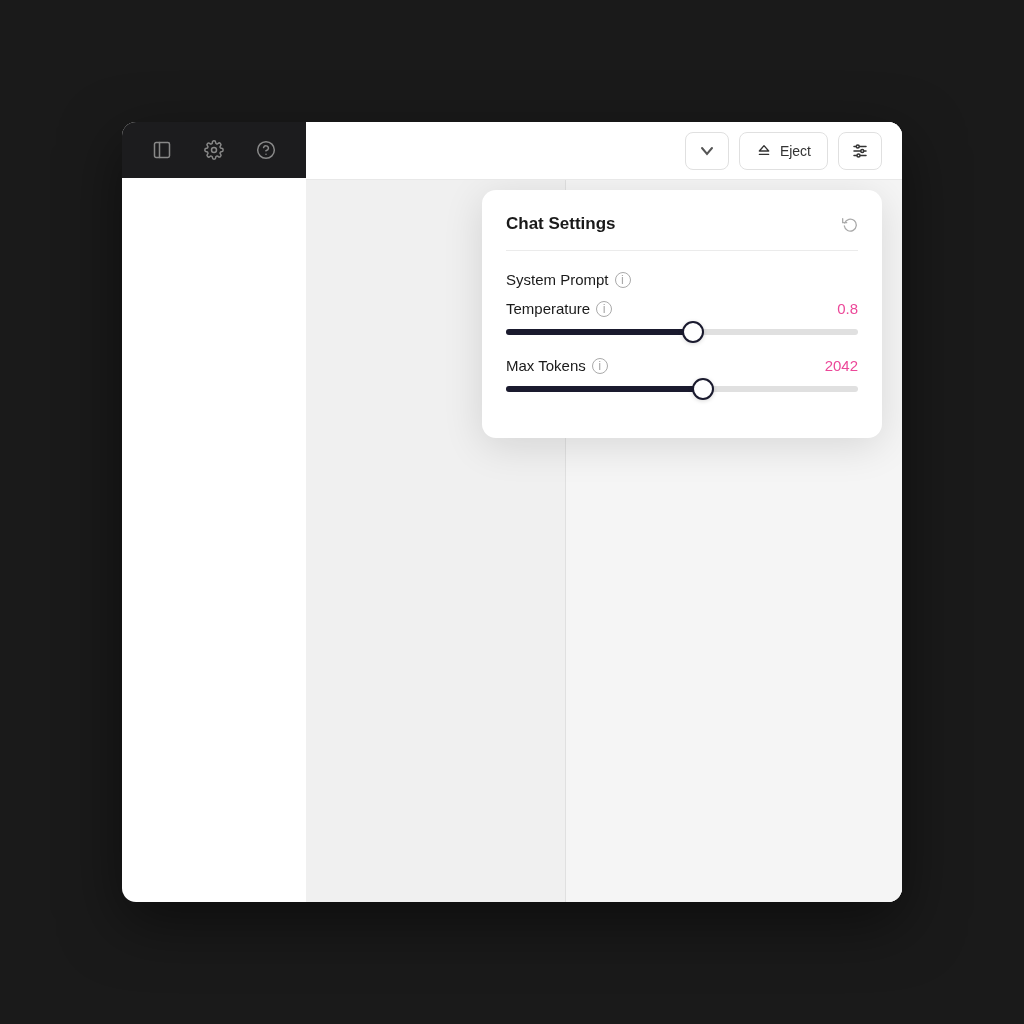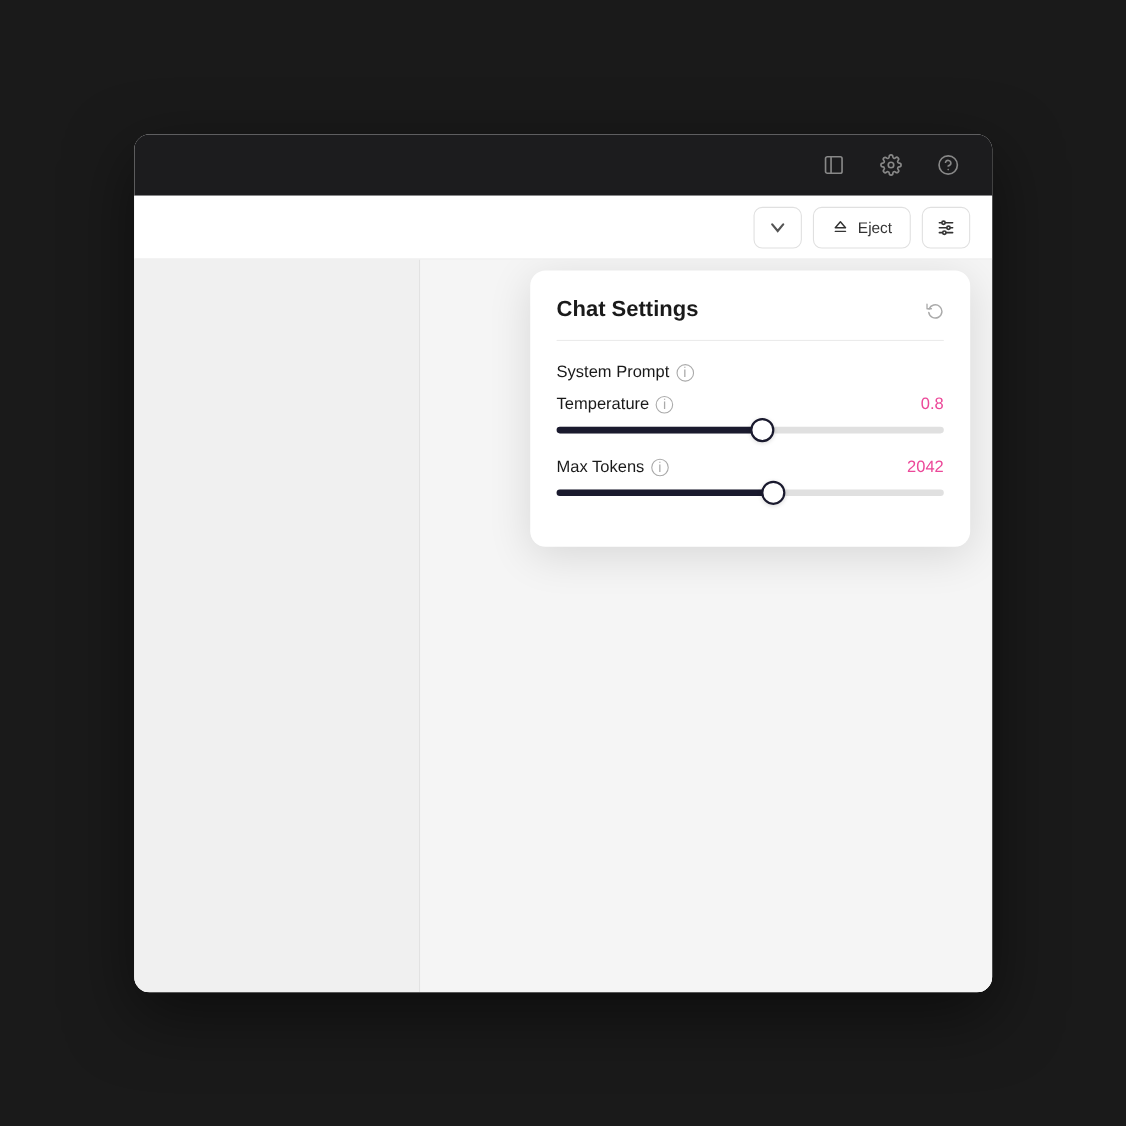--- a/index.html
+++ b/index.html
@@ -15,21 +15,21 @@
     }
 
     .app-window {
       width: 780px;
       height: 780px;
       background: #ffffff;
       border-radius: 14px;
       overflow: hidden;
       box-shadow: 0 20px 60px rgba(0,0,0,0.5);
       display: flex;
-      flex-direction: column;
+      flex-direction: row;
     }
 
     .title-bar {
       background: #1c1c1e;
       height: 56px;
       display: flex;
       align-items: center;
       justify-content: flex-end;
       padding: 0 24px;
       gap: 20px;
@@ -144,21 +144,21 @@
     }
 
     .panel-header {
       display: flex;
       align-items: center;
       justify-content: space-between;
       margin-bottom: 16px;
     }
 
     .panel-title {
-      font-size: 20px;
+      font-size: 17px;
       font-weight: 600;
       color: #1a1a1a;
     }
 
     .reset-icon {
       color: #aaa;
       font-size: 16px;
       cursor: pointer;
       display: flex;
       align-items: center;

